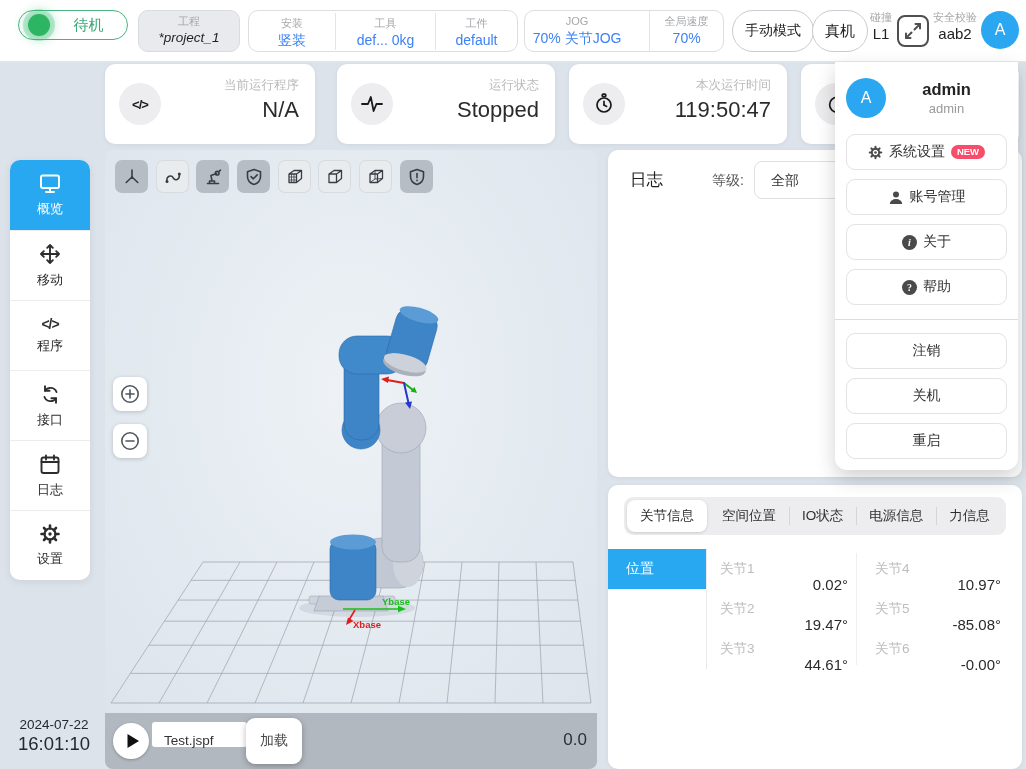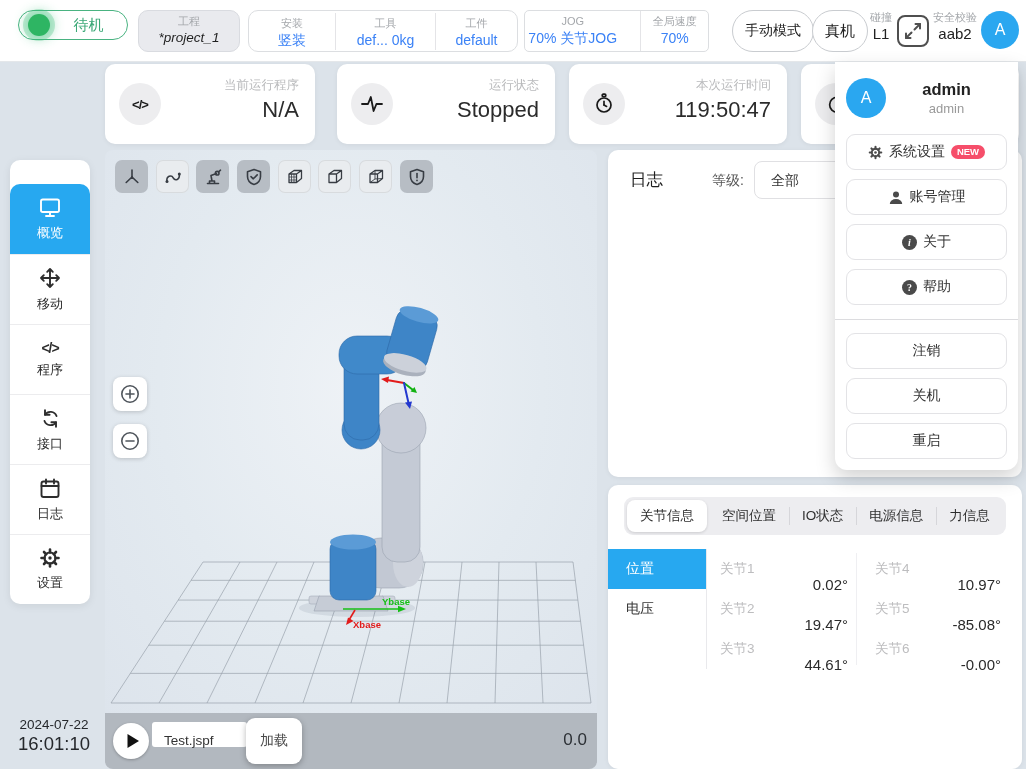--- a/index.html
+++ b/index.html
@@ -16,38 +16,38 @@
   .status-pill { position:absolute; left:18px; top:10px; width:110px; height:30px; border:1.5px solid #49b381; border-radius:21px; background:#fff; display:flex; align-items:center; }
   .status-dot { width:22px; height:22px; border-radius:50%; background:#2eb563; margin-left:9px; box-shadow:0 0 0 5px rgba(56,190,120,.28), 0 0 12px 3px rgba(56,190,120,.45); }
   .status-text { flex:1; text-align:center; color:#3aa876; font-size:15px; }
   .proj-pill { position:absolute; left:138px; top:10px; width:102px; height:42px; background:#e9eaee; border:1px solid #d9dbe0; border-radius:10px; text-align:center; padding-top:4px; }
   .pill-lbl { font-size:11px; color:#a4a7ab; line-height:13px; }
   .proj-val { font-size:13.5px; font-style:italic; color:#1f1f1f; line-height:20px; }
   .setup-pill { position:absolute; left:248px; top:10px; width:270px; height:42px; background:#fff; border:1px solid #dcdee1; border-radius:10px; display:flex;align-items:center; }
   .setup-sec { text-align:center; padding-top:4px; }
   .setup-sec + .setup-sec { border-left:1px solid #e4e4e7; }
   .setup-val { font-size:14px; color:#3b82f6; line-height:20px; }
-  .jog-pill { position:absolute; left:524px; top:10px; width:185px; height:42px; background:#fff; border:1px solid #dcdee1; border-radius:5px; display:flex;gap:20px; }
+  .jog-pill { position:absolute; left:524px; top:10px; width:200px; height:42px; background:#fff; border:1px solid #dcdee1; border-radius:10px; display:flex;gap:20px; }
   .round-btn { position:absolute; top:10px; height:42px; background:#fff; border:1px solid #c9ccd0; border-radius:21px; display:flex; align-items:center; padding:0 12px; font-size:14px; color:#222; }
   .mini-stat { position:absolute; top:11px; text-align:center; }
   .mini-stat .v { font-size:15px; color:#222; line-height:20px; }
   .expand-btn { position:absolute; left:897px; top:15px; width:32px; height:32px; border:2px solid #4f4f4f; border-radius:8px; background:#fff; display:flex; align-items:center; justify-content:center; }
   .avatar { width:38px; height:38px; border-radius:50%; background:#2aa7f0; color:#fff; display:flex; align-items:center; justify-content:center; font-size:16px; }
   .avatar.top { position:absolute; left:981px; top:11px; }
   
   .card { position:absolute; top:64px; height:80px; background:#fff; border-radius:10px; box-shadow:0 1px 5px rgba(0,0,0,.06); }
   .card .icirc { position:absolute; left:14px; top:19px; width:42px; height:42px; border-radius:50%; background:#ededef; display:flex; align-items:center; justify-content:center; color:#1a1a1a; }
   .card .lbl { position:absolute; top:13px; right:16px; font-size:12.5px; color:#b9babc; }
   .card .val { position:absolute; top:33px; right:16px; font-size:22px; color:#2b2b2b; }
   .code-glyph { font-size:13px; font-weight:bold; letter-spacing:-1px; }
   
   .sidebar { position:absolute; left:10px; top:160px; width:80px; background:#fff; border-radius:10px; box-shadow:0 2px 8px rgba(0,0,0,.08); z-index:10; }
   .side-item { height:70px; display:flex; flex-direction:column; align-items:center; justify-content:center; gap:5px; color:#2d2d2d; }
   .side-item + .side-item { border-top:1px solid #ececee; }
-  .side-item.active { background:#27a8f0; color:#fff; border-radius:10px 10px 0 0;margin-top:24px; }
+  .side-item.active { background:#27a8f0; color:#fff; border-radius:10px 10px 0 0; }
   .side-item:last-child { border-radius:0 0 10px 10px; }
   .side-label { font-size:13px; }
   .side-icon svg { display:block; }
   
   .viewport { position:absolute; left:105px; top:150px; width:492px; height:563px; border-radius:8px 8px 0 0; background:radial-gradient(ellipse at 50% 42%, #eef2f6 0%, #e3eaf0 55%, #dde4ec 100%); overflow:hidden; z-index:1; }
   .vbtn { position:absolute; top:10px; width:33px; height:33px; border-radius:7px; display:flex; align-items:center; justify-content:center; }
   .vbtn.on { background:#b7bdc4; }
   .vbtn.off { background:#e9ecef; box-shadow:inset 0 0 0 1px #d8dbde; }
   .zbtn { position:absolute; left:8px; width:34px; height:34px; background:#fff; border-radius:8px; box-shadow:0 1px 4px rgba(0,0,0,.18); display:flex; align-items:center; justify-content:center; }
   .robot-svg { position:absolute; left:0; top:0; }
@@ -413,21 +413,20 @@
 <section class="info-panel">
   <div class="tabs">
     <div class="tab active">关节信息</div>
     <div class="tab">空间位置</div>
     <div class="tab sep">IO状态</div>
     <div class="tab sep">电源信息</div>
     <div class="tab sep">力信息</div>
   </div>
   <div class="row-col">
     <div class="row-item active">位置</div>
-    <div class="row-item">电压</div>
   </div>
   <div class="table-vline"></div>
   <div class="jdiv"></div>
   <div class="jcol c1">
     <div class="jrow">
       <span class="jlbl">关节1</span>
       <span class="jval">0.02°</span>
     </div>
     <div class="jrow">
       <span class="jlbl">关节2</span>

